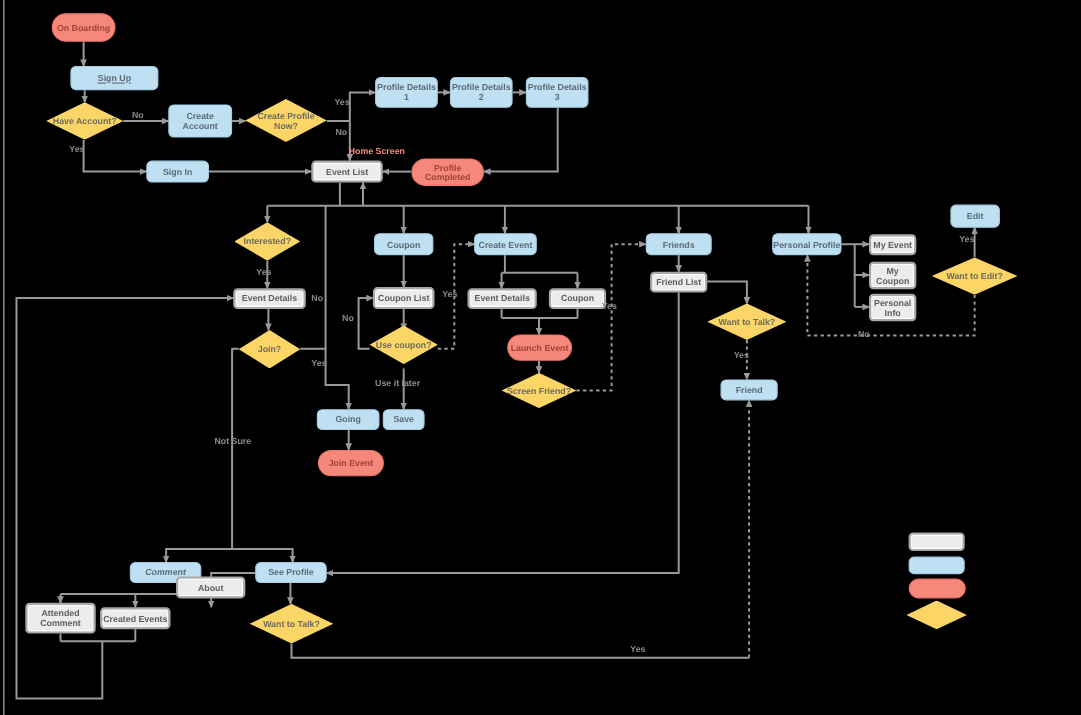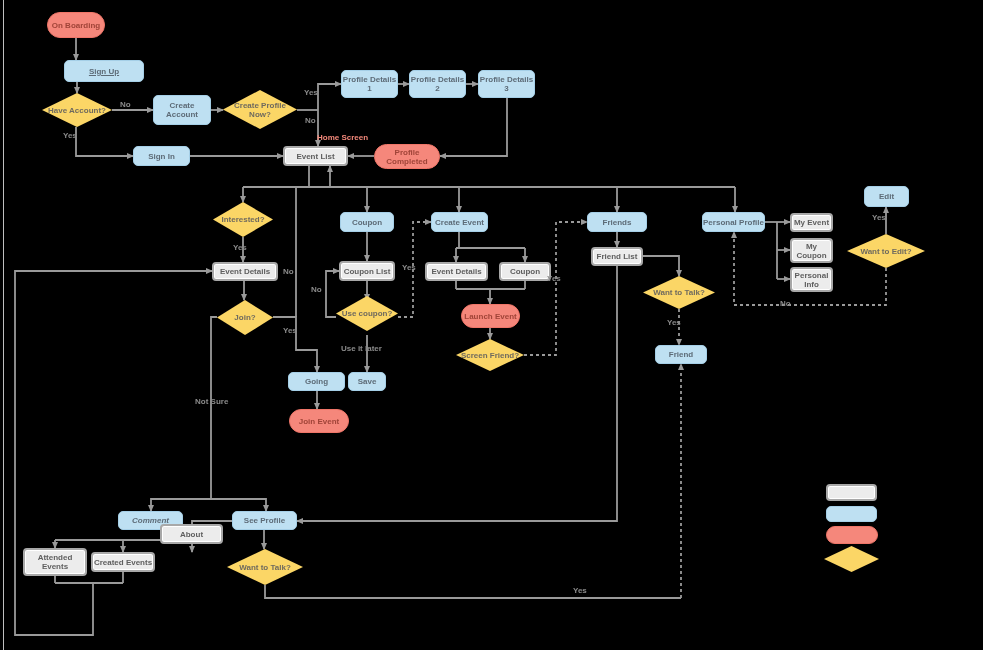--- a/index.html
+++ b/index.html
@@ -140,21 +140,21 @@
     <div class="node screen" style="left: 790px; top: 213px; width: 43px; height: 19px; align-items: center;"><span class="lbl">My Event</span></div>
     <div class="node screen" style="left: 790px; top: 238px; width: 43px; height: 25px;"><span class="lbl">My
 Coupon</span></div>
     <div class="node screen" style="left: 790px; top: 267px; width: 43px; height: 25px;"><span class="lbl">Personal
 Info</span></div>
     <div class="node decision" style="left: 847px; top: 234px; width: 78px; height: 34px;"><div class="shape"></div><span class="lbl">Want to Edit?</span></div>
     <div class="node process" style="left: 864px; top: 186px; width: 45px; height: 21px;"><span class="lbl">Edit</span></div>
     <div class="node process" style="left: 118px; top: 511px; width: 65px; height: 19px; font-style: italic;"><span class="lbl">Comment</span></div>
     <div class="node process" style="left: 232px; top: 511px; width: 65px; height: 19px;"><span class="lbl">See Profile</span></div>
     <div class="node screen" style="left: 23px; top: 548px; width: 64px; height: 28px;"><span class="lbl">Attended
-Events</span></div>
+Comment</span></div>
     <div class="node screen" style="left: 91px; top: 552px; width: 64px; height: 20px;"><span class="lbl">Created Events</span></div>
     <div class="node screen" style="left: 160px; top: 524px; width: 63px; height: 20px;"><span class="lbl">About</span></div>
     <div class="node decision" style="left: 227px; top: 549px; width: 76px; height: 36px;"><div class="shape"></div><span class="lbl">Want to Talk?</span></div>
     <div class="node screen" style="left: 826px; top: 484px; width: 51px; height: 17px;"><span class="lbl"></span></div>
     <div class="node process" style="left: 826px; top: 506px; width: 51px; height: 16px;"><span class="lbl"></span></div>
     <div class="node terminator" style="left: 826px; top: 526px; width: 52px; height: 18px;"><span class="lbl"></span></div>
     <div class="node decision" style="left: 824px; top: 546px; width: 55px; height: 26px;"><div class="shape"></div><span class="lbl"></span></div>
     <div class="edge-label" style="left: 120px; top: 100px;">No</div>
     <div class="edge-label" style="left: 63px; top: 131px;">Yes</div>
     <div class="edge-label" style="left: 304px; top: 88px;">Yes</div>

